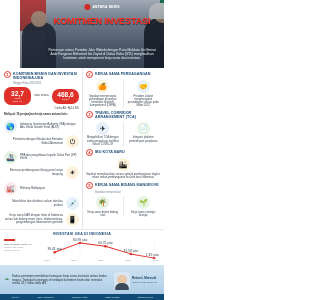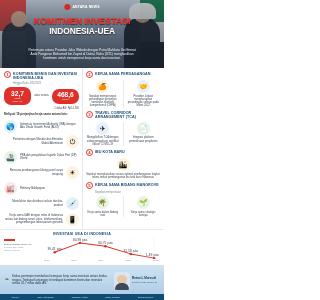--- a/index.html
+++ b/index.html
@@ -9,20 +9,21 @@
     background: #ffffff;
     overflow: hidden;
   }
   #page { position: relative; width: 164px; height: 300px; background: #fff; }
 
   
   .hero {
     position: relative; width: 164px; height: 68px;
     background: linear-gradient(180deg, #cfd8e2 0%, #9aa8b8 40%, #6d7d8f 100%);
     overflow: hidden;
+    margin-left: 20px;
   }
   .hero-flagL {
     position: absolute; left: 0; top: 0; width: 26px; height: 68px;
     background: linear-gradient(180deg, #e23b34 0%, #e23b34 46%, #f2f2f2 46%, #f7f7f7 100%);
     opacity: .92;
   }
   .hero-flagR {
     position: absolute; right: 0; top: 0; width: 24px; height: 68px;
     background: linear-gradient(180deg, #0a7a44 0%, #0a7a44 32%, #f1f1f1 32%, #f1f1f1 62%, #1c1c1c 62%);
     opacity: .9;
@@ -202,21 +203,20 @@
     <div class="hero-figR"></div>
     <div class="hero-scrim"></div>
 
     <div class="brand">
       <span class="brand-dot"></span>
       <span class="brand-name">ANTARA NEWS</span>
     </div>
 
     <div class="hero-title">
       <span class="l1">KOMITMEN INVESTASI</span>
-      <span class="l3">INDONESIA-UEA</span>
     </div>
 
     <div class="hero-lede">Pertemuan antara Presiden Joko Widodo dengan Putra Mahkota Uni Emirat Arab Pangeran Mohamed bin Zayed di Dubai, Rabu (3/11) menghasilkan komitmen untuk mempererat kerja sama dan investasi.</div>
   </div>
 
   <div class="body">
 
     <div class="colL">
 
       <div class="sec-head">

